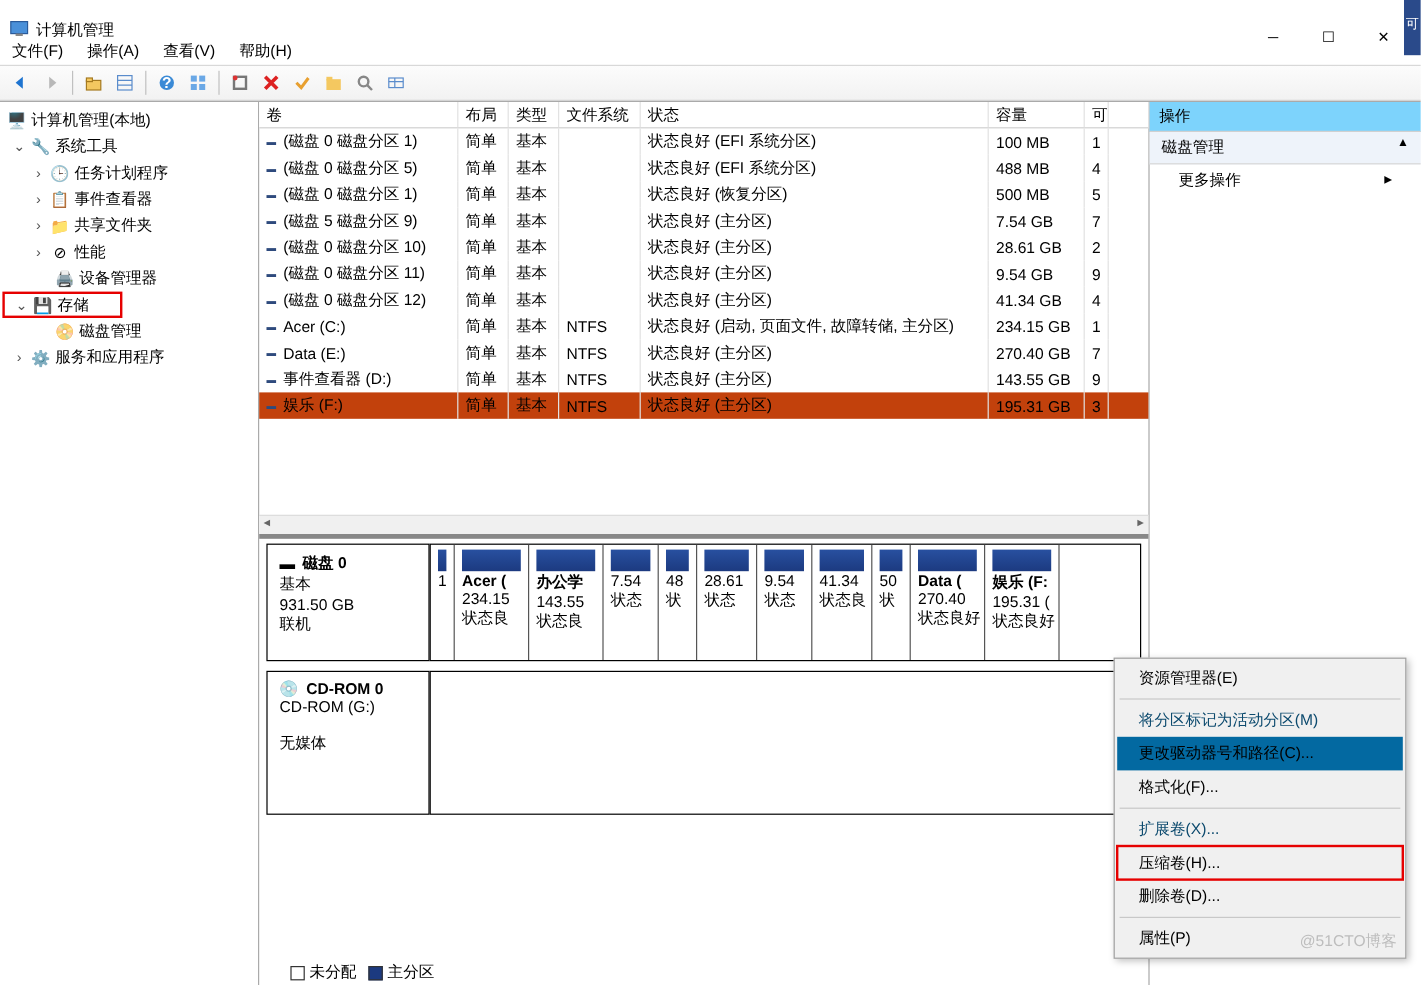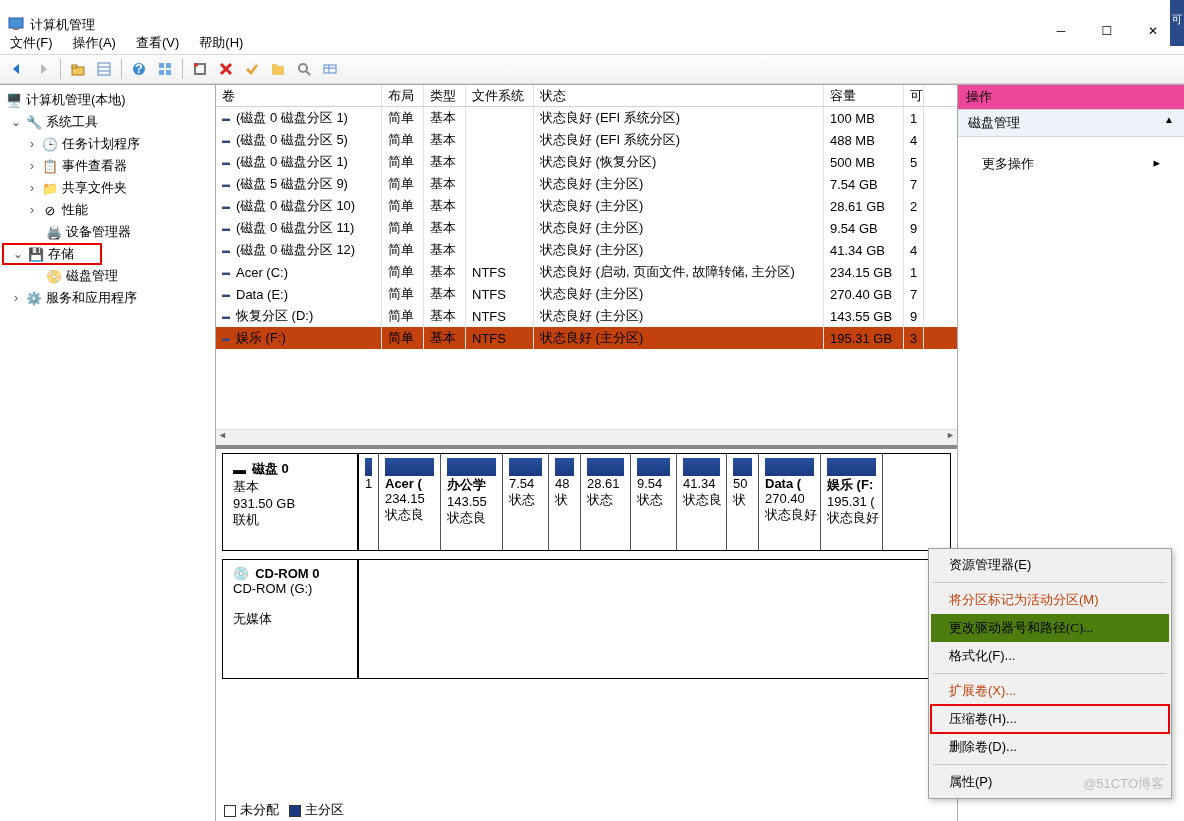--- a/index.html
+++ b/index.html
@@ -40,34 +40,34 @@
 .hscroll::after { content: "►"; left: auto; right: 2px; }
 
 .gfx-pane { flex: 1; border-top: 4px solid #888; overflow: auto; padding: 4px 6px 0 6px; position: relative; }
 .disk-block { display: flex; margin-bottom: 8px; }
 .disk-info { width: 136px; border: 1px solid #000; padding: 6px 10px; background: #fff; }
 .disk-info .nm { font-weight: bold; }
 .disk-parts { display: flex; flex: 1; border: 1px solid #000; height: 98px; }
 .part-top { height: 18px; background: linear-gradient(#2850a0, #1c3a80); }
 .part { border-right: 1px solid #555; padding: 4px 6px 0 6px; font-size: 12px; overflow: hidden; white-space: nowrap; display: flex; flex-direction: column; }
 .part .pname { font-weight: bold; }
-.legend { position: absolute; bottom: 4px; left: 8px; font-size: 12px; }
+.legend { position: absolute; bottom: 4px; left: 26px; font-size: 12px; }
 .legend .box { display: inline-block; width: 12px; height: 12px; border: 1px solid #333; margin-right: 4px; vertical-align: middle; }
 .legend .pri { background: #1c3a80; }
 
 .actions { width: 226px; }
-.actions-head { background: #ec4899; border-bottom: 1px solid #d0d0d0; padding: 3px 8px; }
+.actions-head { background: #7dd3fc; border-bottom: 1px solid #d0d0d0; padding: 3px 8px; }
 .actions-sec { background: #eef3fa; padding: 4px 10px; display: flex; justify-content: space-between; border-bottom: 1px solid #d8d8d8; }
 .actions-sec .arrow { font-size: 10px; }
-.actions-item { padding: 18px 24px; display: flex; justify-content: space-between; }
+.actions-item { padding: 4px 24px; display: flex; justify-content: space-between; }
 
 .ctx-menu { position: absolute; left: 928px; top: 548px; width: 244px; background: #f0f0f0; border: 1px solid #a0a0a0; box-shadow: 2px 2px 6px rgba(0,0,0,.25); padding: 2px; }
 .ctx-item { padding: 5px 18px; font-size: 13px; }
-.ctx-item.disabled { color: #c2410c; }
-.ctx-item.hover { background: #4d7c0f; font-family: Liberation Serif, serif; }
+.ctx-item.disabled { color: #0c4a6e; }
+.ctx-item.hover { background: #0369a1; }
 .ctx-sep { height: 1px; background: #c8c8c8; margin: 3px 2px; }
 .ctx-item.box-red { outline: 2px solid #e60000; outline-offset: -1px; }
 
 .right-strip { position: absolute; right: 0; top: 0; width: 14px; height: 46px; background: #2a4a8a; color: #fff; font-size: 11px; text-align: center; }
 
 .watermark { position: absolute; right: 20px; bottom: 28px; color: #bdbdbd; font-size: 13px; }
 svg { display: block; }
 </style>
 </head>
 <body>
@@ -312,21 +312,21 @@
           <div class="vol-row">
             <div class="col-vol">Data (E:)</div>
             <div class="col-layout">简单</div>
             <div class="col-type">基本</div>
             <div class="col-fs">NTFS</div>
             <div class="col-status">状态良好 (主分区)</div>
             <div class="col-cap">270.40 GB</div>
             <div class="col-free">7</div>
           </div>
           <div class="vol-row">
-            <div class="col-vol">恢复分区 (D:)</div>
+            <div class="col-vol">事件查看器 (D:)</div>
             <div class="col-layout">简单</div>
             <div class="col-type">基本</div>
             <div class="col-fs">NTFS</div>
             <div class="col-status">状态良好 (主分区)</div>
             <div class="col-cap">143.55 GB</div>
             <div class="col-free">9</div>
           </div>
           <div class="vol-row sel">
             <div class="col-vol">娱乐 (F:)</div>
             <div class="col-layout">简单</div>

